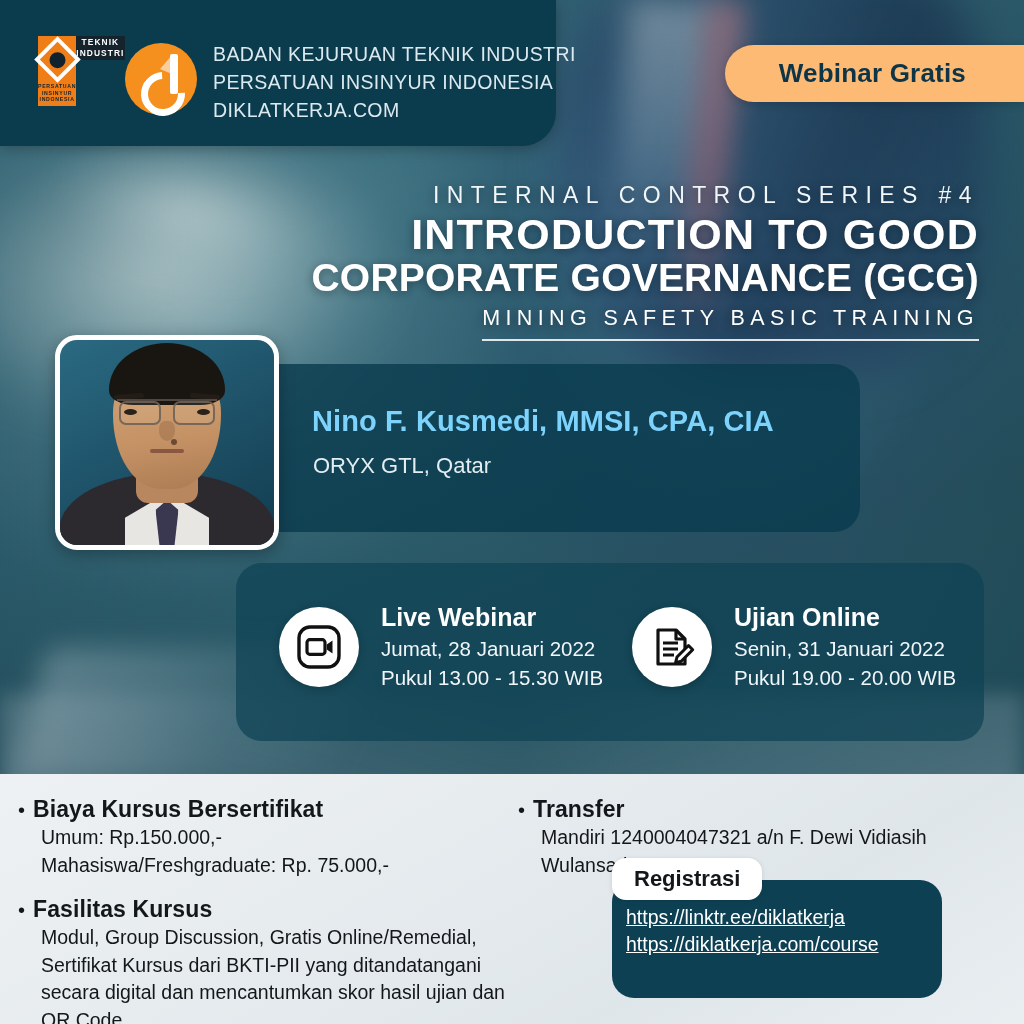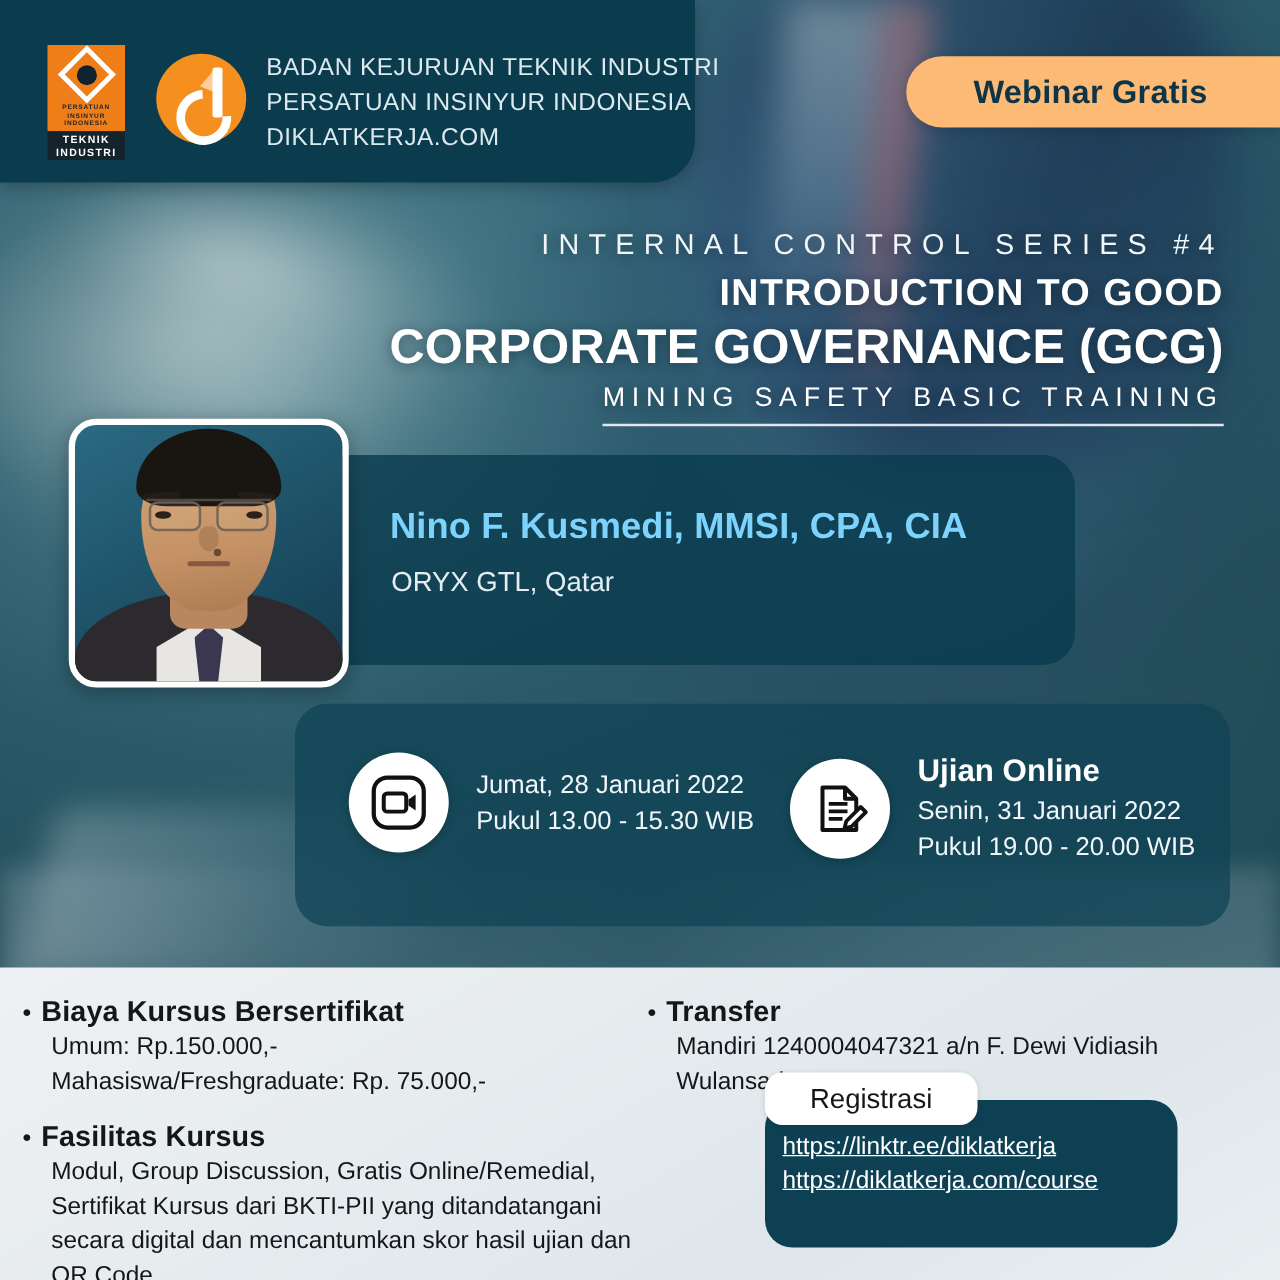--- a/index.html
+++ b/index.html
@@ -99,21 +99,21 @@
     border-bottom-right-radius: 34px;
     display: flex;
     align-items: center;
     box-shadow: 0 3px 14px rgba(0,0,0,0.25);
   }
   
   .pii-logo {
     position: absolute;
     left: 38px; top: 36px;
     width: 62px; height: 92px;
-    display: flex; flex-direction: column;
+    display: flex; flex-direction: row;
   }
   .pii-top {
     width: 62px; height: 70px;
     background: #ef7d18;
     display: flex; flex-direction: column;
     align-items: center; justify-content: flex-start;
     padding-top: 5px;
     box-sizing: border-box;
   }
   .pii-diamond {
@@ -227,21 +227,21 @@
     text-shadow: 0 2px 10px rgba(0,20,30,0.45);
   }
   .title-kicker {
     font-size: 23px;
     letter-spacing: 7.4px;
     font-weight: normal;
     color: #f1f6f8;
     margin-bottom: 4px;
   }
   .title-main1 {
-    font-size: 30px;
+    font-size: 43px;
     font-weight: bold;
     letter-spacing: 1.2px;
     line-height: 43px;
   }
   .title-main2 {
     font-size: 39px;
     font-weight: bold;
     letter-spacing: 0.2px;
     line-height: 43px;
   }
@@ -475,22 +475,22 @@
     width: 330px; height: 118px;
     background: #0e4054;
     border-radius: 22px;
   }
   .reg-pill {
     position: absolute;
     left: 612px; top: 858px;
     background: #ffffff;
     color: #14171a;
     font-size: 22px;
-    font-weight: normal;
-    padding: 8px 36px;
+    font-weight: bold;
+    padding: 8px 22px;
     border-radius: 14px;
     box-shadow: 0 1px 5px rgba(0,0,0,0.12);
   }
   .reg-lines {
     position: absolute;
     left: 626px; top: 904px;
     color: #ffffff;
     font-size: 19.5px;
     line-height: 27px;
   }
@@ -571,20 +571,21 @@
 
   <div class="event event-a">
     <div class="ev-badge">
       <svg width="50" height="50" viewBox="0 0 50 50" aria-hidden="true">
         <rect x="5" y="5" width="40" height="40" rx="11" ry="11" fill="none" stroke="#111" stroke-width="3.4"></rect>
         <path d="M13 20.5 a2.8 2.8 0 0 1 2.8-2.8 h12.4 a2.8 2.8 0 0 1 2.8 2.8 v9 a2.8 2.8 0 0 1 -2.8 2.8 h-12.4 a2.8 2.8 0 0 1 -2.8 -2.8 z" fill="none" stroke="#111" stroke-width="3.2"></path>
         <path d="M32.8 22.6 L38.5 18.6 V31.4 L32.8 27.4 Z" fill="#111"></path>
       </svg>
     </div>
     <div class="ev-texts">
+      <div class="ev-title">Live Webinar</div>
       <div class="ev-line">Jumat, 28 Januari 2022</div>
       <div class="ev-line">Pukul 13.00 - 15.30 WIB</div>
     </div>
   </div>
 
   <div class="event event-b">
     <div class="ev-badge">
       <svg width="50" height="50" viewBox="0 0 50 50" aria-hidden="true">
         <path d="M11 8 h18 l9 9 v25 h-27 z" fill="none" stroke="#111" stroke-width="3.2" stroke-linejoin="round"></path>
         <path d="M29 8 v9 h9" fill="none" stroke="#111" stroke-width="3.2" stroke-linejoin="round"></path>

